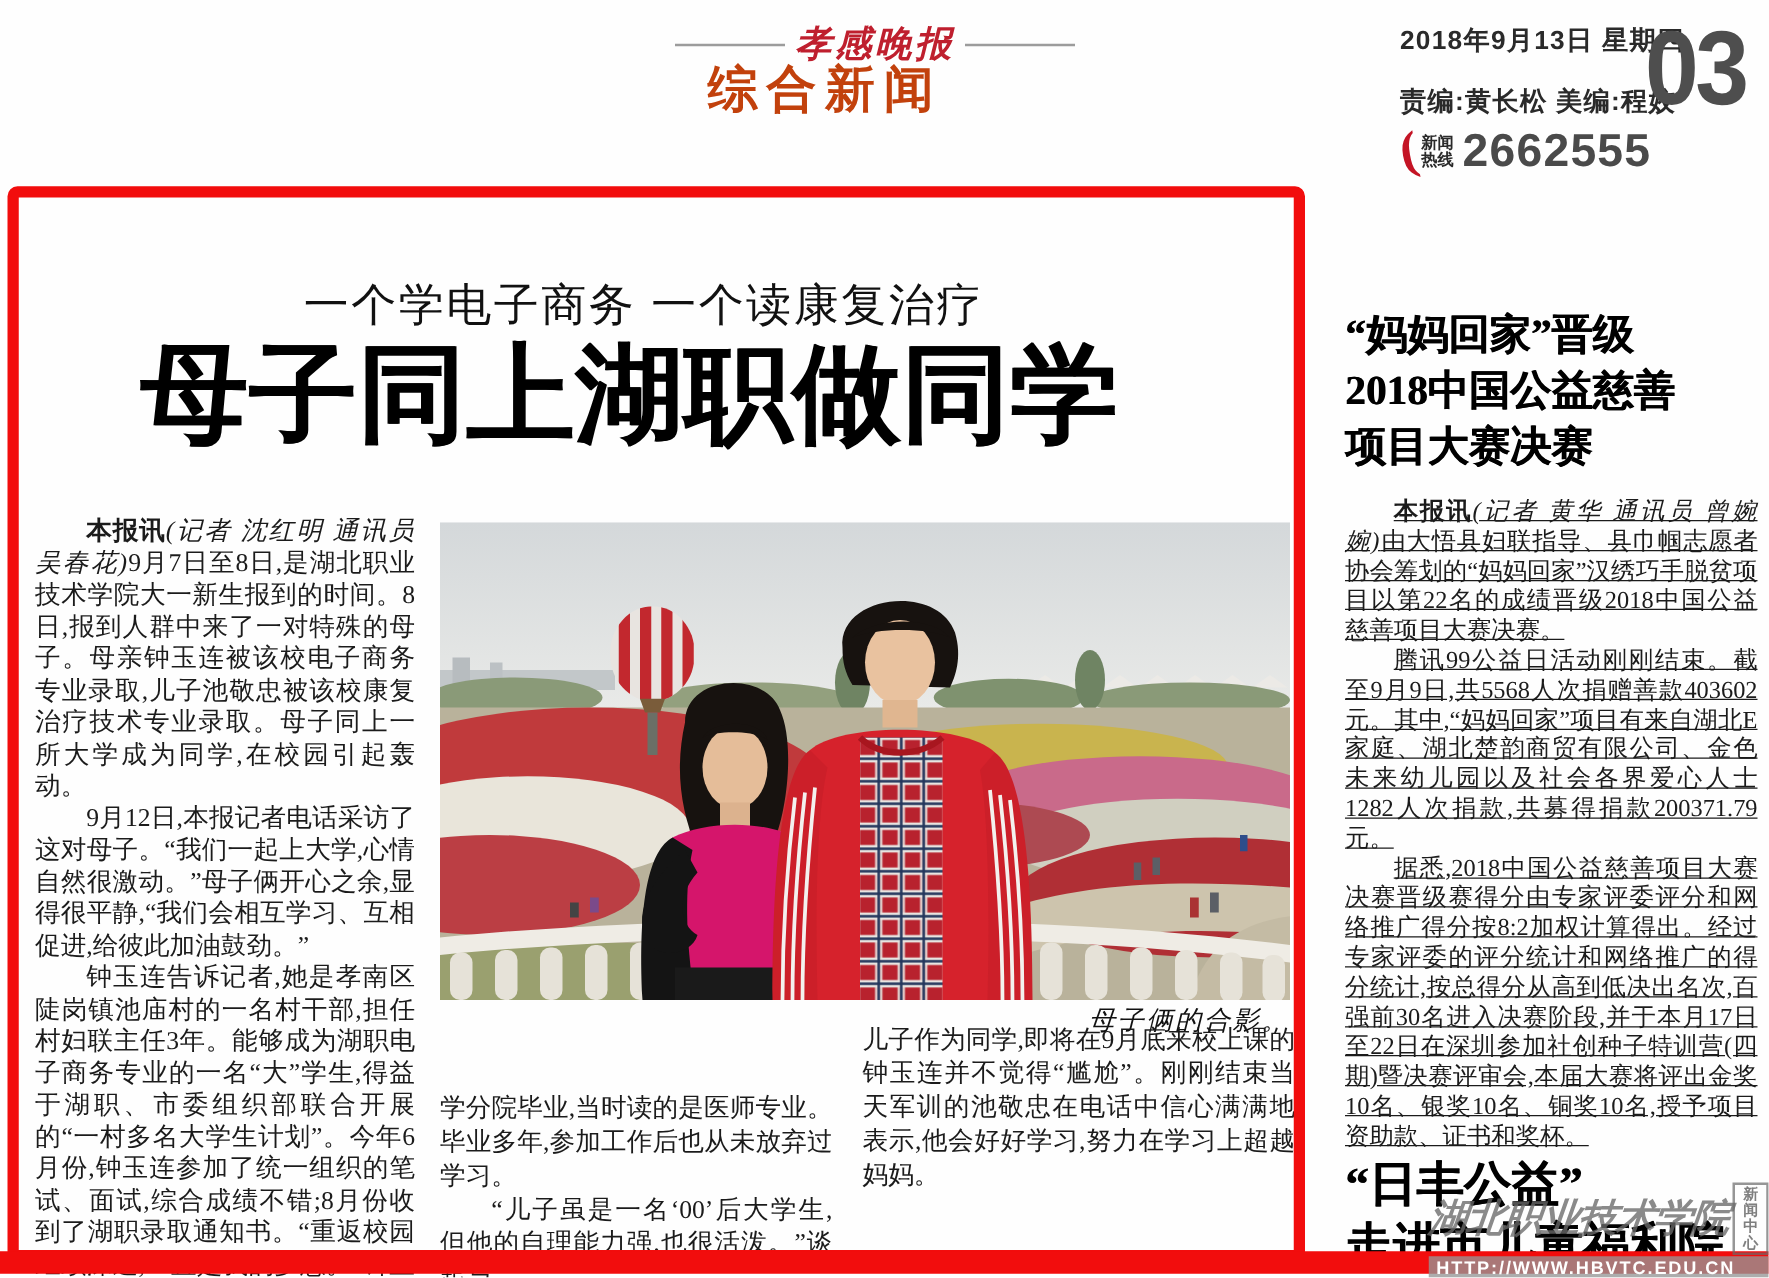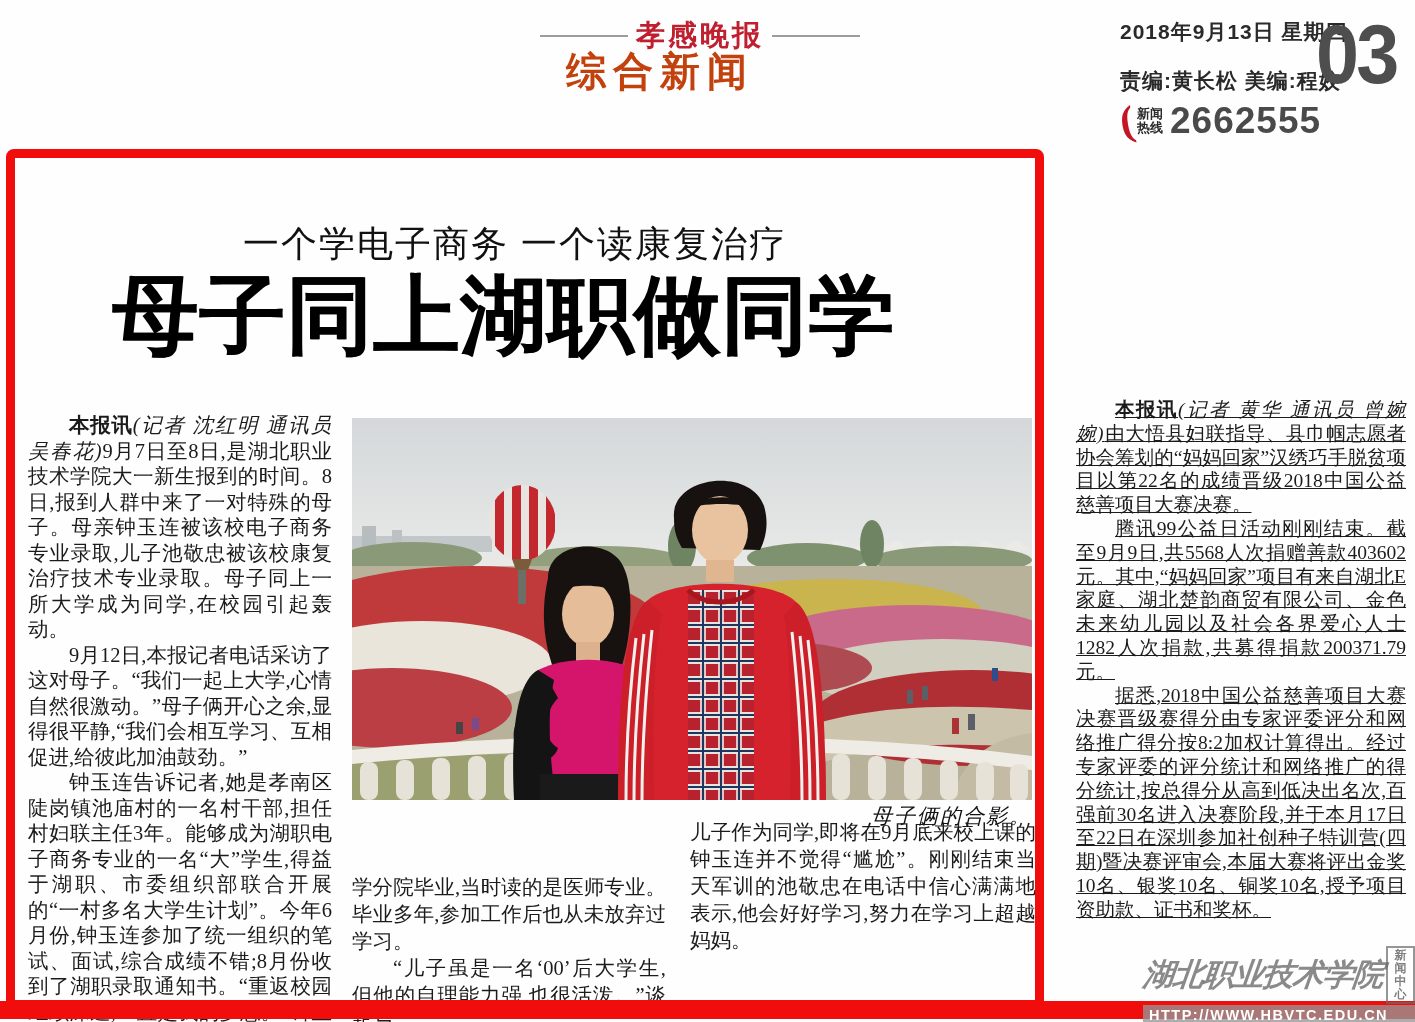--- a/index.html
+++ b/index.html
@@ -2,21 +2,21 @@
 <html><head>
 <meta charset="utf-8">
 <style>
   html,body{margin:0;padding:0;background:#ffffff;}
   .page{position:relative;width:1415px;height:1022px;background:#fefefe;overflow:hidden;
         font-family:"Liberation Serif",serif;color:#1c1c1c;}
 
   
   .masthead{position:absolute;top:16px;left:540px;width:320px;display:flex;align-items:center;}
   .masthead .rule{height:2px;background:#9c9c9c;flex:1;}
-  .masthead .logo{color:#bf1f2e;font-size:29px;font-weight:bold;
+  .masthead .logo{color:#bf1f2e;font-size:29px;font-weight:bold;font-style:italic;
                   letter-spacing:3px;padding:0 8px;white-space:nowrap;}
   .section-title{position:absolute;top:44px;left:566px;font-size:40px;font-weight:bold;
                  color:#c2410c;letter-spacing:7px;white-space:nowrap;}
   .pub-info{position:absolute;top:18px;left:1120px;font-family:"Liberation Sans",sans-serif;
             font-weight:bold;color:#2a2a2a;}
   .date-line{font-size:21px;letter-spacing:1px;}
   .editors-line{font-size:21px;margin-top:21px;letter-spacing:1px;}
   .hotline{display:flex;align-items:center;margin-top:9px;}
   .phone-icon{color:#c41425;font-size:42px;font-weight:bold;line-height:32px;
               font-family:"Liberation Serif",serif;transform:rotate(-10deg);margin-right:3px;}
@@ -236,27 +236,36 @@
 
   <div class="body-col col2">
     <p>学分院毕业,当时读的是医师专业。毕业多年,参加工作后也从未放弃过学习。</p>
     <p class="indent">“儿子虽是一名‘00’后大学生,但他的自理能力强,也很活泼。”谈起与</p>
   </div>
 
   <div class="body-col col3">
     <p>儿子作为同学,即将在9月底来校上课的钟玉连并不觉得“尴尬”。刚刚结束当天军训的池敬忠在电话中信心满满地表示,他会好好学习,努力在学习上超越妈妈。</p>
   </div>
 
+  <div class="sb-headline1">
+    <div>“妈妈回家”晋级</div>
+    <div>2018中国公益慈善</div>
+    <div>项目大赛决赛</div>
+  </div>
 
   <div class="sb-body">
     <p><span class="lead">本报讯</span><span class="byline">(记者 黄华 通讯员 曾婉婉)</span><span>由大悟县妇联指导、县巾帼志愿者协会筹划的“妈妈回家”汉绣巧手脱贫项目以第22名的成绩晋级2018中国公益慈善项目大赛决赛。</span></p>
     <p>腾讯99公益日活动刚刚结束。截至9月9日,共5568人次捐赠善款403602元。其中,“妈妈回家”项目有来自湖北E家庭、湖北楚韵商贸有限公司、金色未来幼儿园以及社会各界爱心人士1282人次捐款,共募得捐款200371.79元。</p>
     <p>据悉,2018中国公益慈善项目大赛决赛晋级赛得分由专家评委评分和网络推广得分按8:2加权计算得出。经过专家评委的评分统计和网络推广的得分统计,按总得分从高到低决出名次,百强前30名进入决赛阶段,并于本月17日至22日在深圳参加社创种子特训营(四期)暨决赛评审会,本届大赛将评出金奖10名、银奖10名、铜奖10名,授予项目资助款、证书和奖杯。</p>
   </div>
 
+  <div class="sb-headline2">
+    <div>“日丰公益”</div>
+    <div>走进市儿童福利院</div>
+  </div>
 
   <div class="watermark">
     <div class="wm-row">
       <span class="wm-script">湖北职业技术学院</span>
       <span class="wm-badge">
         <span>新闻</span><br>
         <span>中心</span>
       </span>
     </div>
     <div class="wm-url">HTTP://WWW.HBVTC.EDU.CN</div>

